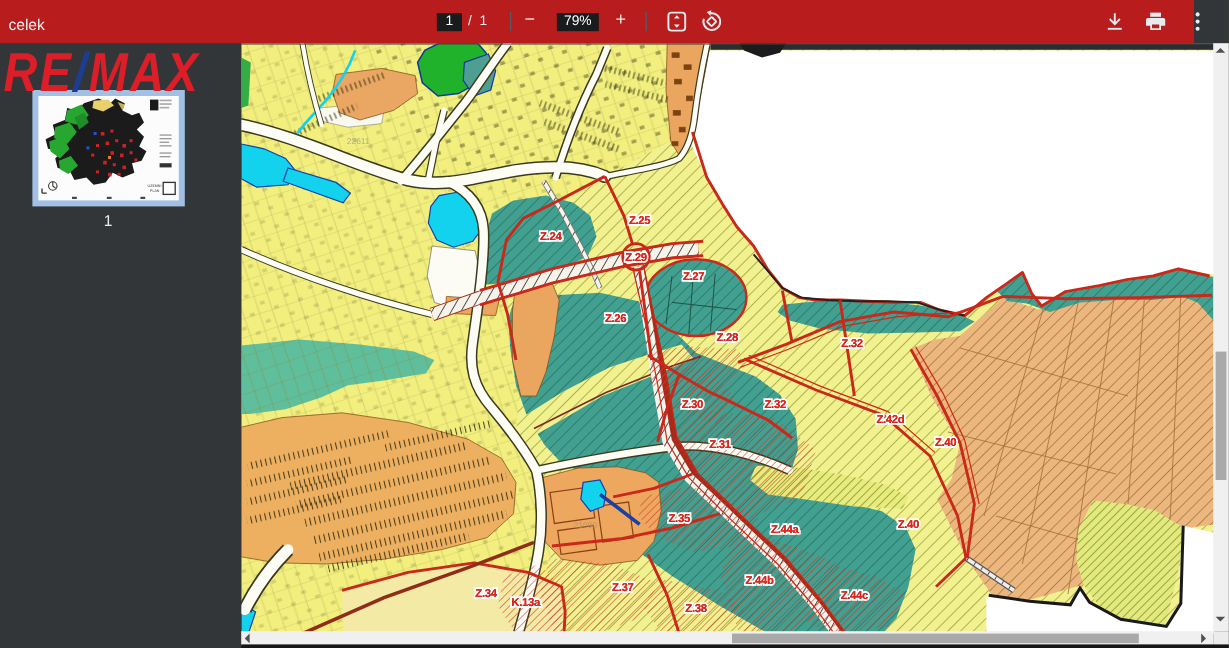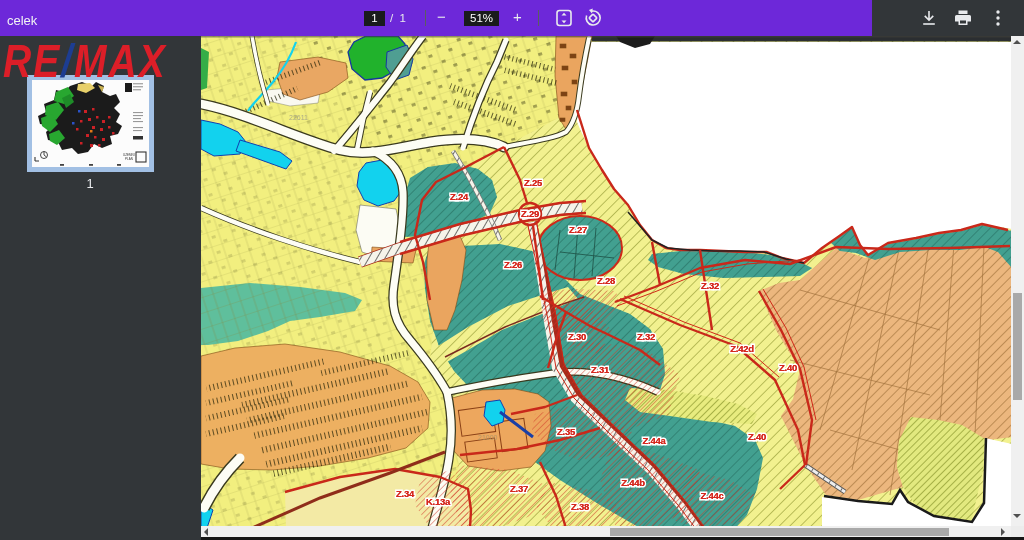--- a/index.html
+++ b/index.html
@@ -1,14 +1,14 @@
 <!DOCTYPE html>
 <html><head><meta charset="utf-8"><style>
 html,body{margin:0;padding:0;width:1024px;height:540px;overflow:hidden;background:#323639;font-family:"Liberation Sans",sans-serif}
-#toolbar{position:absolute;left:0;top:0;width:872px;height:36px;background:#6d28d9;z-index:40}
+#toolbar{position:absolute;left:0;top:0;width:995px;height:36px;background:#b91c1c;z-index:40}
 #tb-title{position:absolute;left:7px;top:13px;font-size:13px;color:#f1f3f4}
 .tbox{position:absolute;top:11px;height:15px;background:#191b1c;color:#fff;font-size:11.5px;text-align:center;line-height:15px}
 .tw{position:absolute;top:11px;color:#e8eaed;font-size:11.5px;line-height:15px}
 .sep{position:absolute;top:10px;width:1px;height:16px;background:#5a5d60}
 #sidebar{position:absolute;left:0;top:36px;width:201px;height:504px;background:#323639;z-index:30}
 #thumb{position:absolute;left:27px;top:39px;width:127px;height:97px;background:#a2c0e4}
 #thumbpage{position:absolute;left:5px;top:5px;width:117px;height:87px;background:#fcfcfc}
 #pagenum{position:absolute;left:0;top:140px;width:180px;text-align:center;color:#e8eaed;font-size:13px}
 #remax{position:absolute;left:3px;top:36px;z-index:50;font-weight:bold;font-style:italic;font-size:39px;letter-spacing:2px;color:#dc1e28;white-space:nowrap;transform:scaleY(1.17);transform-origin:0 0}
 #remax .sl{color:#1d3d92}
@@ -21,21 +21,21 @@
 #corner{position:absolute;left:1011px;top:526px;width:13px;height:12px;background:#ececec;z-index:45}
 .arr{position:absolute;width:0;height:0;border:4px solid transparent}
 svg text{font-family:"Liberation Sans",sans-serif}
 </style></head><body>
 <div id="toolbar">
   <div id="tb-title">celek</div>
   <div class="tbox" style="left:364px;width:21px">1</div>
   <div class="tw" style="left:390px">/&nbsp;&nbsp;1</div>
   <div class="sep" style="left:425px"></div>
   <div class="tw" style="left:437px;font-size:15px;top:9px">−</div>
-  <div class="tbox" style="left:464px;width:35px">51%</div>
+  <div class="tbox" style="left:464px;width:35px">79%</div>
   <div class="tw" style="left:513px;font-size:15px;top:9px">+</div>
   <div class="sep" style="left:538px"></div>
   <svg style="position:absolute;left:554px;top:8px" width="20" height="20" viewBox="0 0 20 20" fill="none" stroke="#e8eaed" stroke-width="1.6">
     <rect x="3" y="2.5" width="14" height="15" rx="2.5"></rect>
     <path d="M7.5 7.5 L10 4.8 L12.5 7.5" fill="#e8eaed" stroke="none"></path>
     <path d="M7.5 12.5 L10 15.2 L12.5 12.5" fill="#e8eaed" stroke="none"></path>
   </svg>
   <svg style="position:absolute;left:583px;top:8px" width="20" height="20" viewBox="0 0 20 20" fill="none" stroke="#e8eaed" stroke-width="1.6">
     <path d="M3.6 7.6 A 7 7 0 1 0 9 3.1"></path>
     <path d="M9.8 0.6 L5.9 2.1 L9 5.4 Z" fill="#e8eaed" stroke="none"></path>

